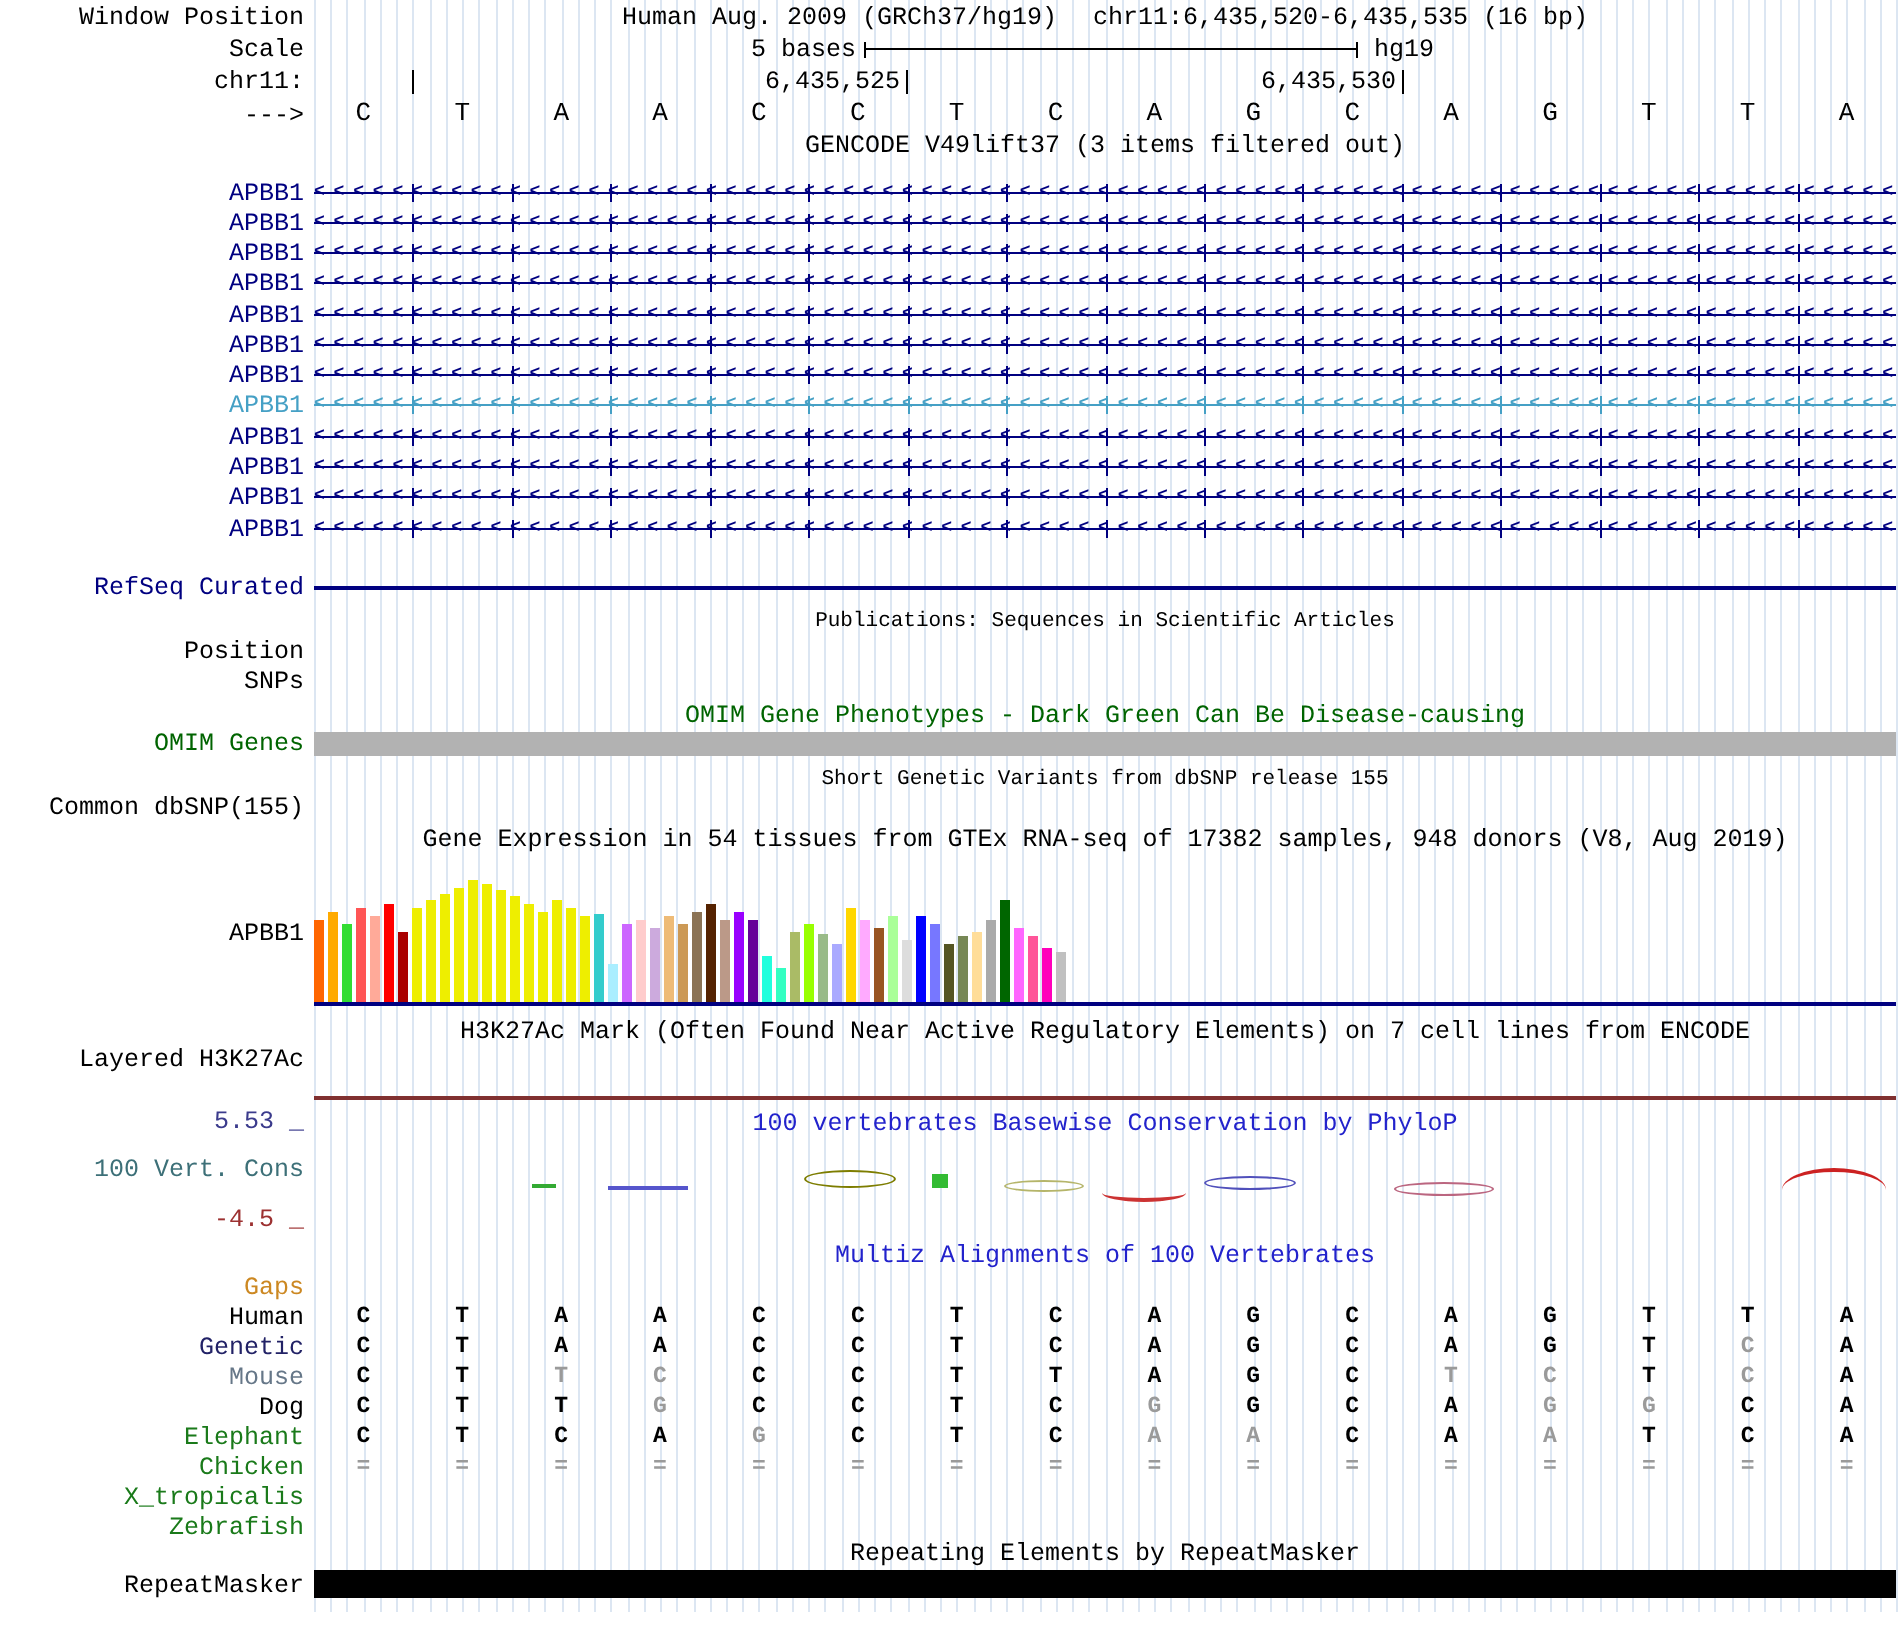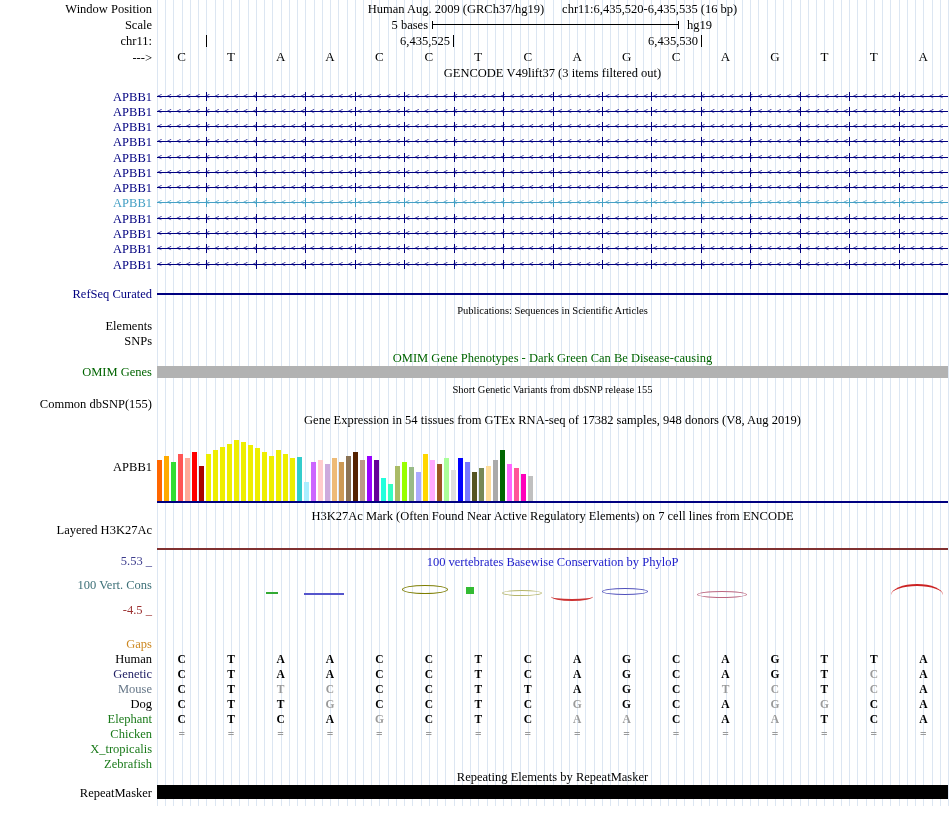--- a/index.html
+++ b/index.html
@@ -1,18 +1,18 @@
 <!DOCTYPE html>
 <html><head>
 <meta charset="utf-8">
 <style>
   *{margin:0;padding:0;box-sizing:border-box}
   html,body{background:#fff}
   #browser{position:relative;width:950px;height:815px;overflow:hidden;background:#fff;
-    font-family:Liberation Serif, serif;font-size:12.5px;color:#000;z-index:0}
+    font-family:Liberation Mono, monospace;font-size:12.5px;color:#000;z-index:0}
   .lbl{position:absolute;left:0;width:152px;text-align:right;line-height:14px;white-space:nowrap}
   .ttl{position:absolute;left:157px;width:791px;text-align:center;line-height:14px;white-space:nowrap}
   .small{font-size:10.5px}
   .abs{position:absolute;line-height:14px;white-space:nowrap}
   .tick{position:absolute;width:1px;height:12px;background:#000}
   .hline{position:absolute;left:157px;width:791px}
   .gridline{position:absolute;top:0;height:806px;width:1px;background:#dce6f2}
   .seqcell,.aligncell{position:absolute;width:50px;text-align:center;line-height:14px}
   .seqcell{font-size:13px}
   .aligncell{font-size:11.5px;font-weight:bold}
@@ -152,21 +152,21 @@
   <div class="tick" style="left:701px;top:35px"></div>
 
   <div class="lbl" style="top:51px">---&gt;</div>
 
   <div class="ttl" style="top:66px">GENCODE V49lift37 (3 items filtered out)</div>
 
   <div class="lbl" style="top:287px;color:#000080">RefSeq Curated</div>
   <div class="hline" style="top:293px;height:2px;background:#000080"></div>
 
   <div class="ttl small" style="top:304px">Publications: Sequences in Scientific Articles</div>
-  <div class="lbl" style="top:319px">Elements</div>
+  <div class="lbl" style="top:319px">Position</div>
   <div class="lbl" style="top:334px">SNPs</div>
 
   <div class="ttl" style="top:351px;color:#006400">OMIM Gene Phenotypes - Dark Green Can Be Disease-causing</div>
   <div class="lbl" style="top:365px;color:#006400">OMIM Genes</div>
   <div class="hline" style="top:366px;height:12px;background:#b2b2b2"></div>
 
   <div class="ttl small" style="top:383px">Short Genetic Variants from dbSNP release 155</div>
   <div class="lbl" style="top:397px">Common dbSNP(155)</div>
 
   <div class="ttl" style="top:413px">Gene Expression in 54 tissues from GTEx RNA-seq of 17382 samples, 948 donors (V8, Aug 2019)</div>
@@ -231,20 +231,21 @@
 
   <div class="ttl" style="top:509px">H3K27Ac Mark (Often Found Near Active Regulatory Elements) on 7 cell lines from ENCODE</div>
   <div class="lbl" style="top:523px">Layered H3K27Ac</div>
   <div class="hline" style="top:548px;height:2px;background:#803030"></div>
 
   <div class="lbl" style="top:554px;color:#3b3b8c">5.53 _</div>
   <div class="ttl" style="top:555px;color:#2222cc">100 vertebrates Basewise Conservation by PhyloP</div>
   <div class="lbl" style="top:578px;color:#3d7078">100 Vert. Cons</div>
   <div class="lbl" style="top:603px;color:#9c3131">-4.5 _</div>
 
+  <div class="ttl" style="top:621px;color:#2222cc">Multiz Alignments of 100 Vertebrates</div>
 
   <div class="ttl" style="top:770px">Repeating Elements by RepeatMasker</div>
   <div class="lbl" style="top:786px">RepeatMasker</div>
   <div class="hline" style="top:785px;height:14px;background:#000"></div>
 <div class="seqcell" style="left: 156.7px; top: 50px;">C</div>
     <div class="seqcell" style="left: 206.1px; top: 50px;">T</div>
     <div class="seqcell" style="left: 255.6px; top: 50px;">A</div>
     <div class="seqcell" style="left: 305px; top: 50px;">A</div>
     <div class="seqcell" style="left: 354.4px; top: 50px;">C</div>
     <div class="seqcell" style="left: 403.9px; top: 50px;">C</div>

